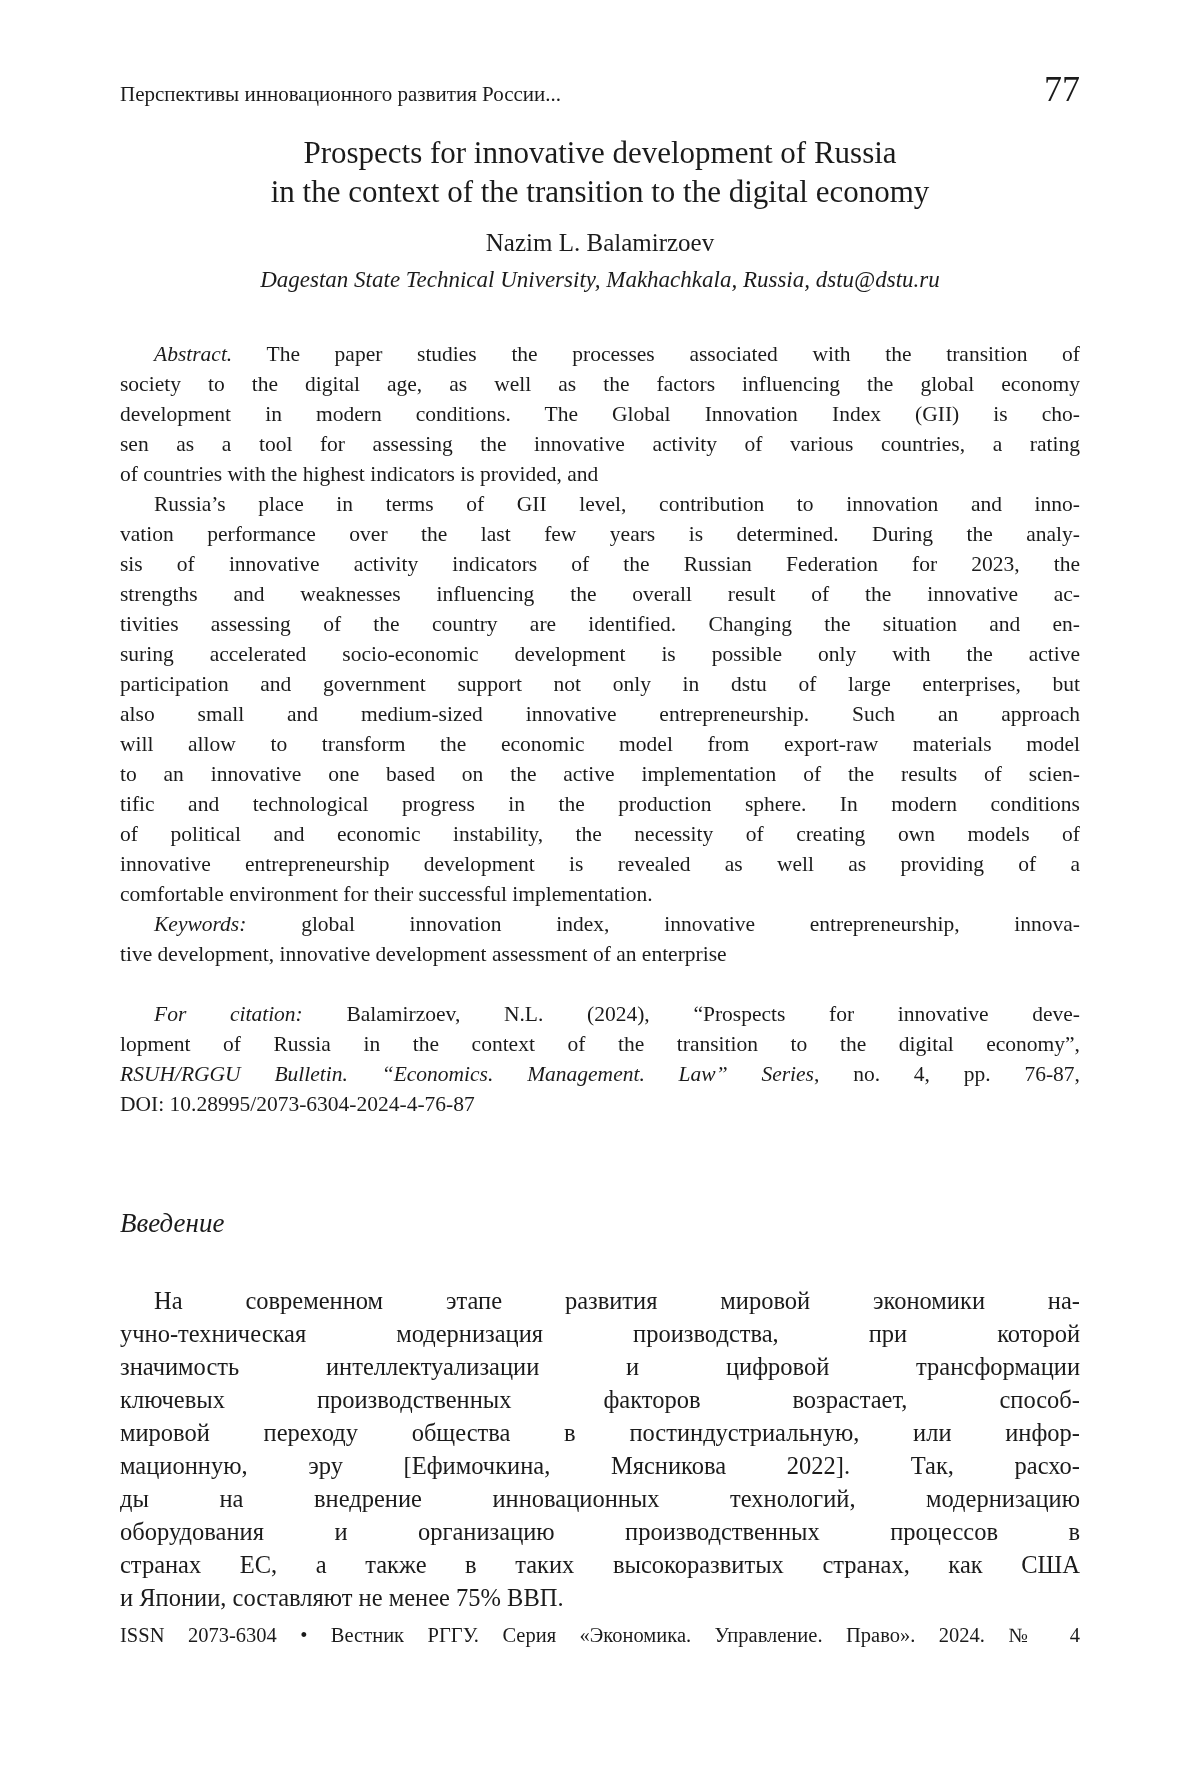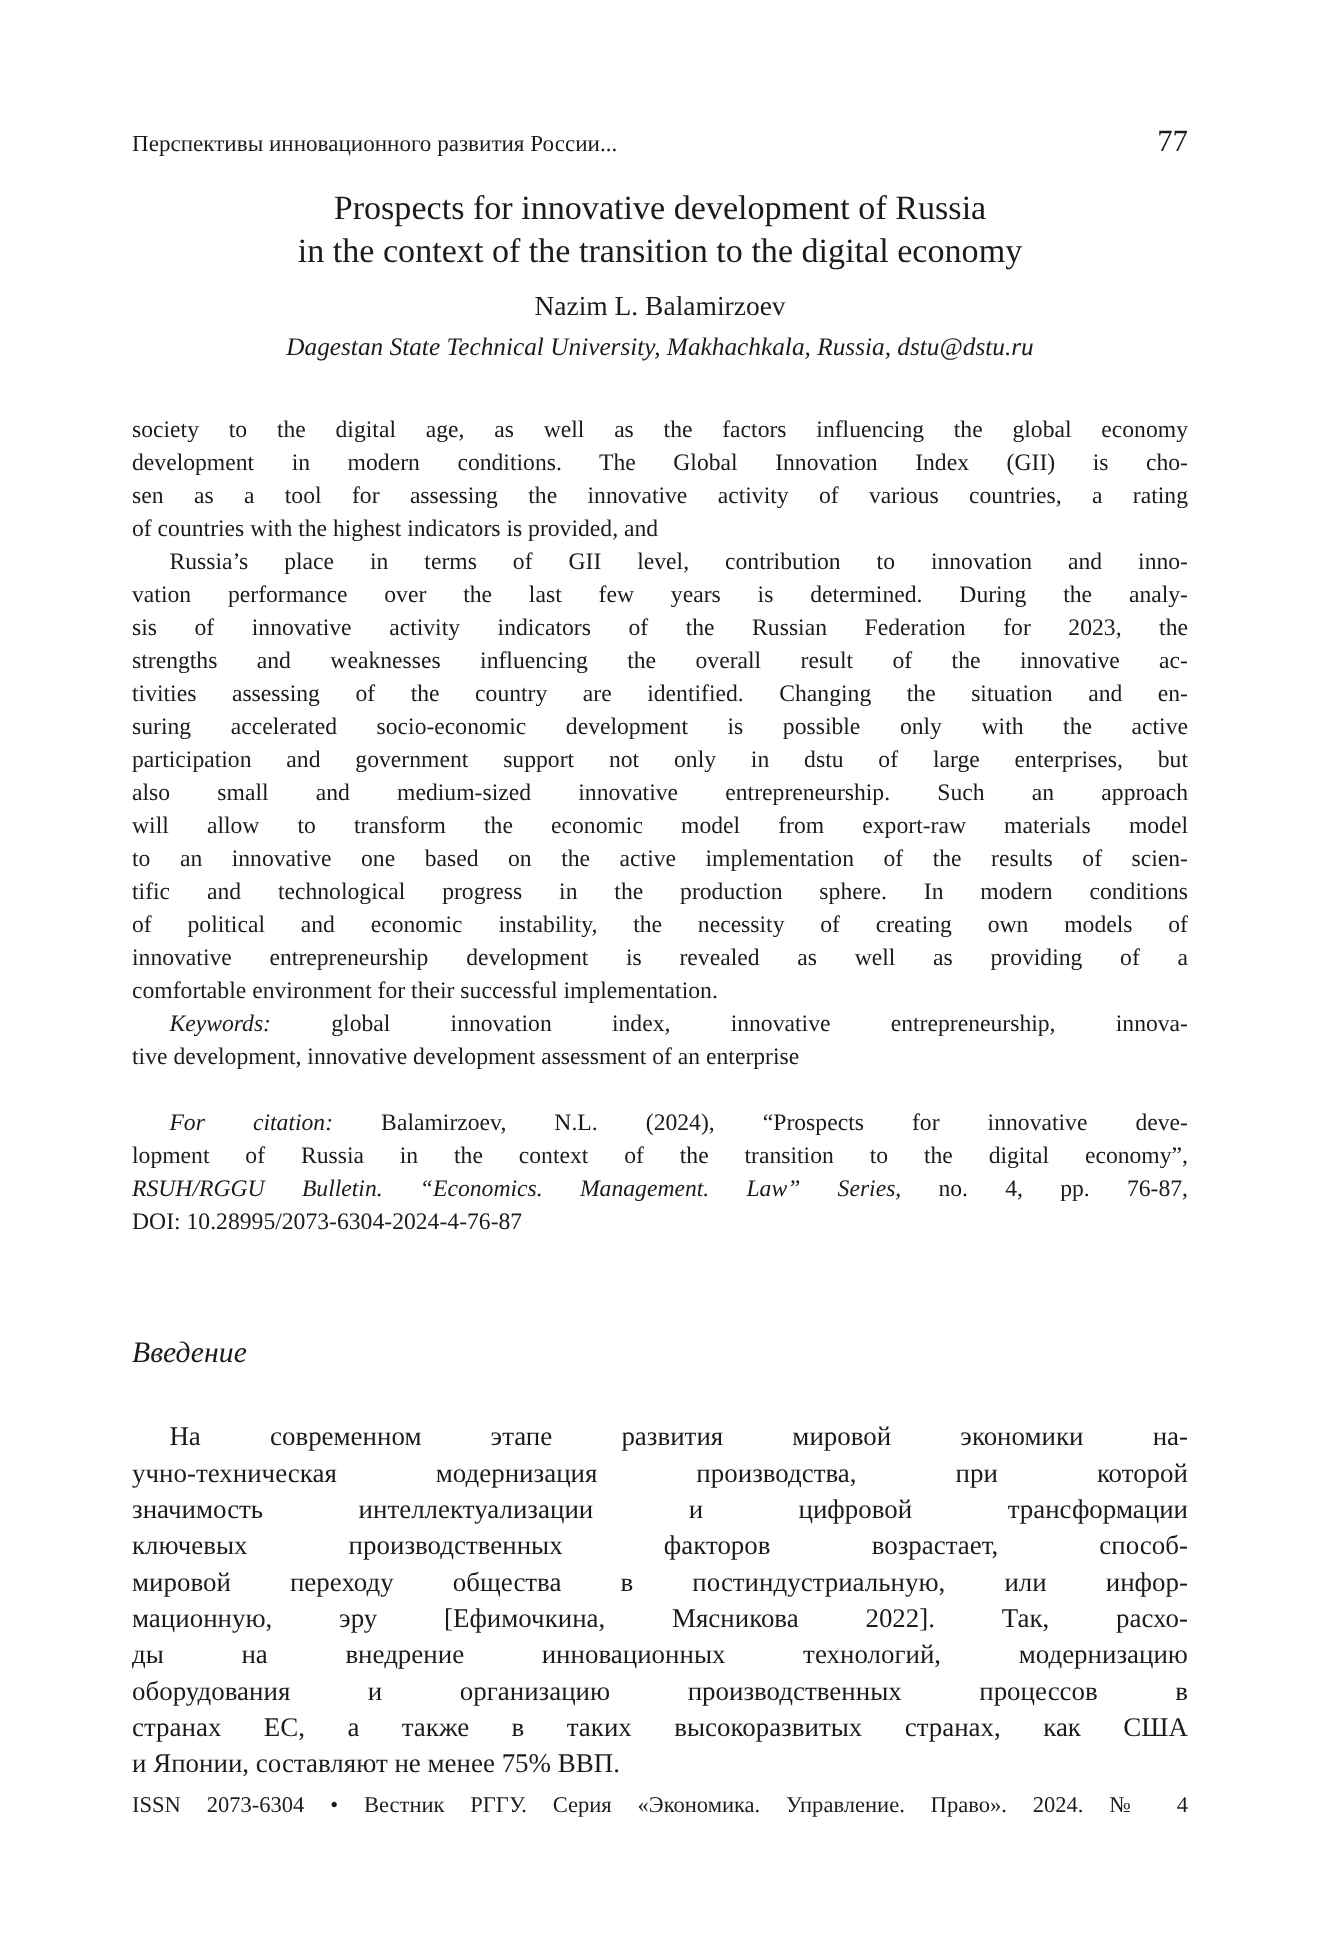--- a/index.html
+++ b/index.html
@@ -4,34 +4,34 @@
 <style>
   html, body { margin: 0; padding: 0; }
   body {
     width: 1200px;
     height: 1780px;
     background: #ffffff;
     color: #1b1b1b;
     font-family: "Liberation Serif", "DejaVu Serif", serif;
     overflow: hidden;
   }
-  .page { padding: 117px 120px 0 120px; width: 960px; }
+  .page { padding: 77px 120px 0 120px; width: 960px; }
 
   
   .line { text-align: justify; text-align-last: justify; }
   .line.last { text-align-last: left; }
   .line.indent { text-indent: 34px; }
   .centered .line, .centered .line.last { text-align: center; text-align-last: center; }
   i { font-style: italic; }
 
   .running-head {
     display: flex; justify-content: space-between; align-items: baseline;
     font-size: 21px; line-height: 24px;
   }
-  .rh-page { font-size: 28px; }
+  .rh-page { font-size: 36px; }
 
   h1.title {
     margin: 27px 0 0 0; font-weight: normal;
     font-size: 31px; line-height: 39px;
   }
   .author { margin-top: 17px; font-size: 25px; line-height: 29px; text-align: center; }
   .affiliation { margin-top: 9px; font-size: 23px; line-height: 27px; font-style: italic; text-align: center; }
 
   .abstract { margin-top: 46px; font-size: 21.5px; line-height: 30px; }
   .citation { margin-top: 30px; font-size: 21.5px; line-height: 30px; }
@@ -61,20 +61,21 @@
       <div class="line"><span>Prospects for innovative development of Russia</span></div>
       <div class="line last"><span>in the context of the transition to the digital economy</span></div>
     </h1>
 
   <div class="author">Nazim L. Balamirzoev</div>
 
   <div class="affiliation">Dagestan State Technical University, Makhachkala, Russia, dstu@dstu.ru</div>
 
   <section class="abstract">
     <div class="para">
+        <div class="line indent"><i>Abstract.</i><span> The paper studies the processes associated with the transition of</span></div>
         <div class="line"><span>society to the digital age, as well as the factors influencing the global economy</span></div>
         <div class="line"><span>development in modern conditions. The Global Innovation Index (GII) is cho-</span></div>
         <div class="line"><span>sen as a tool for assessing the innovative activity of various countries, a rating</span></div>
         <div class="line last"><span>of countries with the highest indicators is provided, and</span></div>
       </div>
     <div class="para">
         <div class="line indent"><span>Russia’s place in terms of GII level, contribution to innovation and inno-</span></div>
         <div class="line"><span>vation performance over the last few years is determined. During the analy-</span></div>
         <div class="line"><span>sis of innovative activity indicators of the Russian Federation for 2023, the</span></div>
         <div class="line"><span>strengths and weaknesses influencing the overall result of the innovative ac-</span></div>

